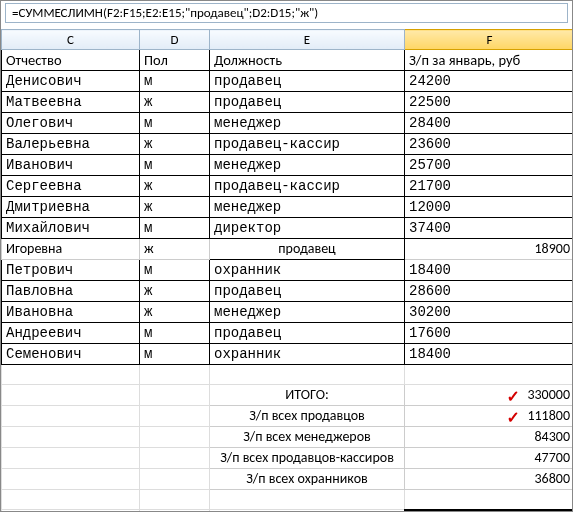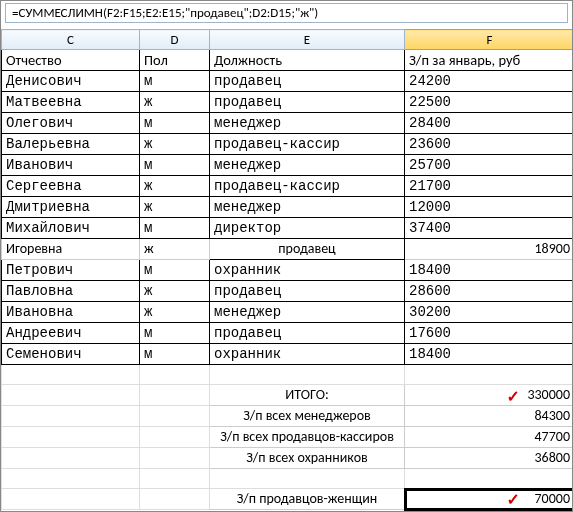--- a/index.html
+++ b/index.html
@@ -152,20 +152,26 @@
 
   <tr>
             <td class="empty"></td>
             <td class="empty"></td>
             <td class="sum-label">ИТОГО:</td>
             <td class="sum-val"><span class="redmark">✓</span><span>330000</span></td>
           </tr>
   <tr>
             <td class="empty"></td>
             <td class="empty"></td>
+            <td class="sum-label">З/п всех продавцов</td>
+            <td class="sum-val"><span class="redmark">✓</span><span>111800</span></td>
+          </tr>
+  <tr>
+            <td class="empty"></td>
+            <td class="empty"></td>
             <td class="sum-label">З/п всех менеджеров</td>
             <td class="sum-val">84300</td>
           </tr>
   <tr>
             <td class="empty"></td>
             <td class="empty"></td>
             <td class="sum-label">З/п всех продавцов-кассиров</td>
             <td class="sum-val">47700</td>
           </tr>
   <tr>

